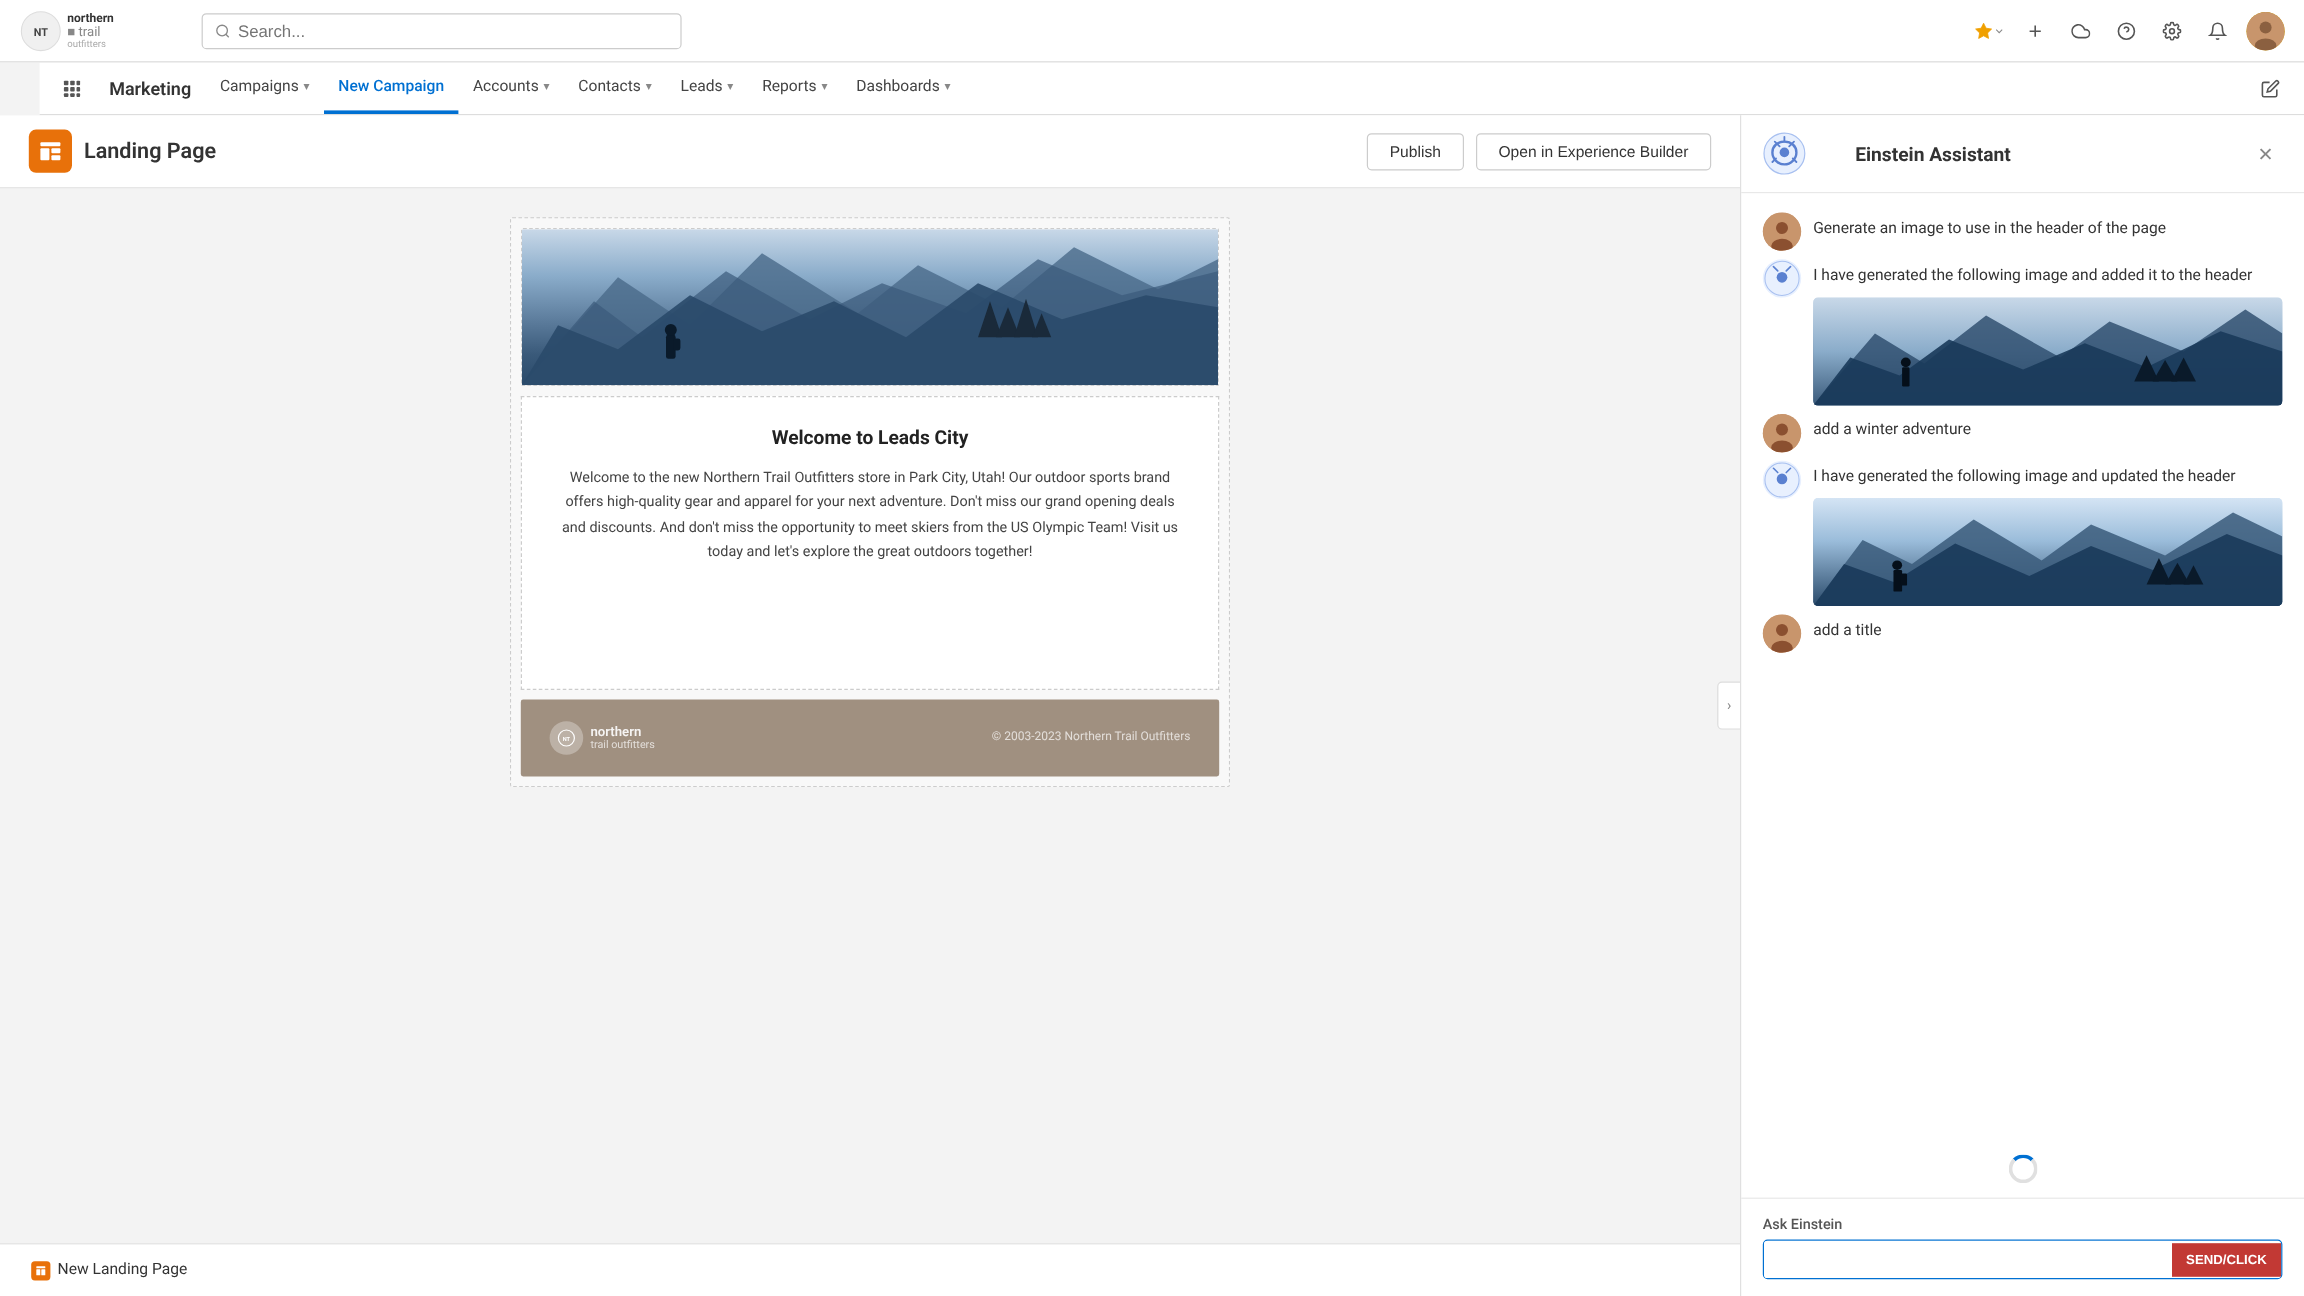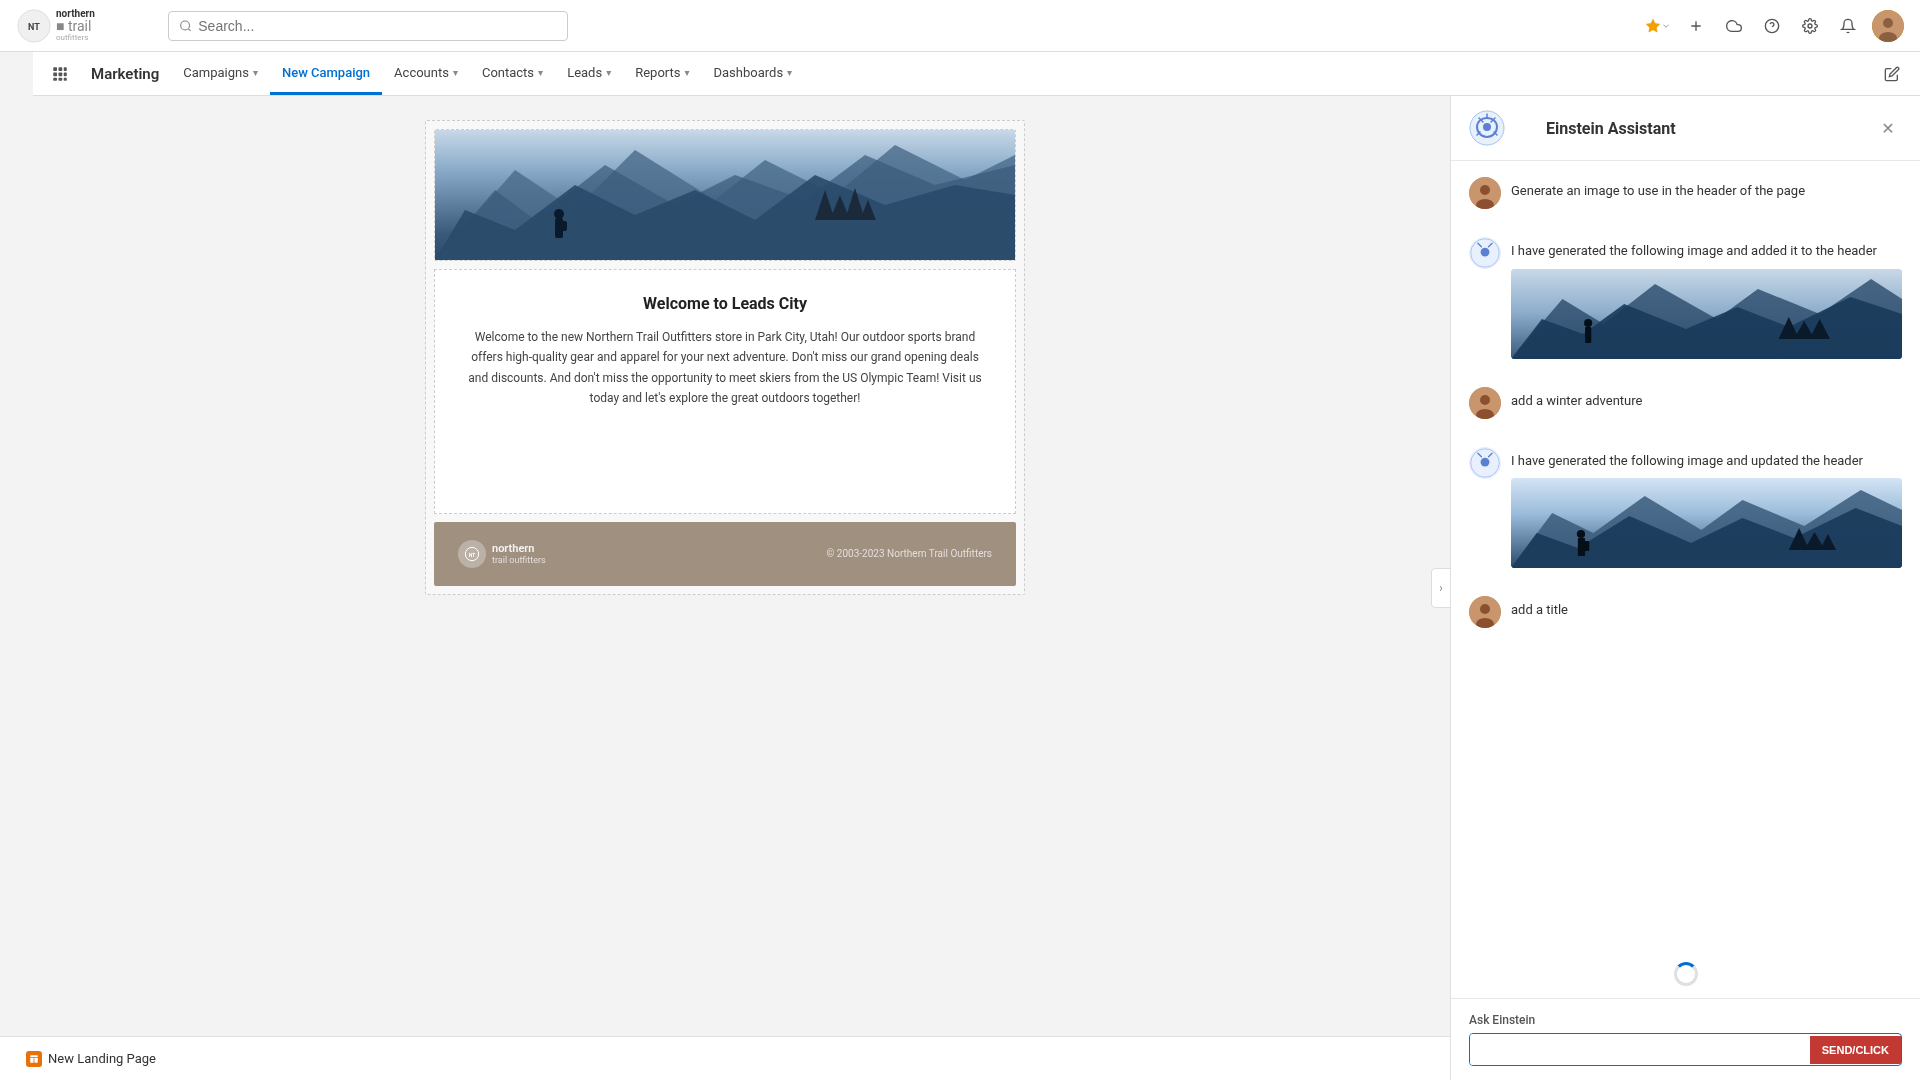--- a/index.html
+++ b/index.html
@@ -365,21 +365,21 @@
       justify-content: center;
       border-radius: 4px;
     }
 
     .chat-messages {
       flex: 1;
       overflow-y: auto;
       padding: 16px 18px;
       display: flex;
       flex-direction: column;
-      gap: 28px;
+      gap: 7px;
     }
 
     .msg-row {
       display: flex;
       gap: 10px;
       align-items: flex-start;
     }
     .msg-avatar {
       width: 32px;
       height: 32px;
@@ -491,21 +491,21 @@
 <body>
 
 <div class="top-bar">
   <div class="logo-area">
     <svg class="logo-icon" viewBox="0 0 40 40">
       <circle cx="20" cy="20" r="18" fill="#f0f0f0" stroke="#ddd" stroke-width="1"></circle>
       <text x="20" y="24" text-anchor="middle" font-size="10" font-weight="bold" fill="#444">NT</text>
     </svg>
     <div>
       <div style="font-size:10px;font-weight:700;color:#333;line-height:1.1">northern</div>
-      <div style="font-size:14px;color:#888;line-height:1.1">■ <span>trail</span></div>
+      <div style="font-size:11px;color:#888;line-height:1.1">■ <span>trail</span></div>
       <div style="font-size:8px;color:#aaa;line-height:1.1">outfitters</div>
     </div>
   </div>
 
   <div class="search-bar">
     <svg width="14" height="14" viewBox="0 0 24 24" fill="none" stroke="#888" stroke-width="2">
       <circle cx="11" cy="11" r="8"></circle>
         <path d="m21 21-4.35-4.35"></path>
     </svg>
     <input type="text" placeholder="Search..." style="">
@@ -605,20 +605,37 @@
     <svg width="16" height="16" viewBox="0 0 24 24" fill="none" stroke="#555" stroke-width="2">
         <path d="M11 4H4a2 2 0 0 0-2 2v14a2 2 0 0 0 2 2h14a2 2 0 0 0 2-2v-7M18.5 2.5a2.121 2.121 0 0 1 3 3L12 15l-4 1 1-4 9.5-9.5z"></path>
       </svg>
   </div>
 </div>
 
 <div class="main-layout">
 
   <div class="left-panel" style="position:relative;">
 
+    <div class="page-header">
+      <div class="page-title-area">
+        <div class="page-icon">
+          <svg width="20" height="20" viewBox="0 0 24 24" fill="white">
+            <rect x="2" y="3" width="20" height="4" rx="1"></rect>
+            <rect x="2" y="9" width="9" height="12" rx="1"></rect>
+            <rect x="13" y="9" width="9" height="5" rx="1"></rect>
+            <rect x="13" y="16" width="9" height="5" rx="1"></rect>
+          </svg>
+        </div>
+        <span class="page-title">Landing Page</span>
+      </div>
+      <div class="page-actions">
+        <button class="btn-outline">Publish</button>
+        <button class="btn-outline">Open in Experience Builder</button>
+      </div>
+    </div>
 
     <div class="canvas-area">
       <div class="lp-container">
 
         <div class="lp-header-section">
           <div class="lp-header-img">
             <svg class="mountain-range" viewBox="0 0 580 130" preserveAspectRatio="none">
               <polygon points="0,130 80,40 140,80 200,20 280,70 330,30 400,65 460,15 530,50 580,25 580,130" fill="#4a6a8a" opacity="0.8"></polygon>
               <polygon points="0,130 60,60 100,90 170,35 240,75 300,45 370,70 430,25 500,55 580,35 580,130" fill="#3a5a7a" opacity="0.7"></polygon>
               <polygon points="0,130 30,80 80,100 140,55 200,85 260,60 320,90 380,45 450,75 520,55 580,65 580,130" fill="#2a4a6a" opacity="0.9"></polygon>

